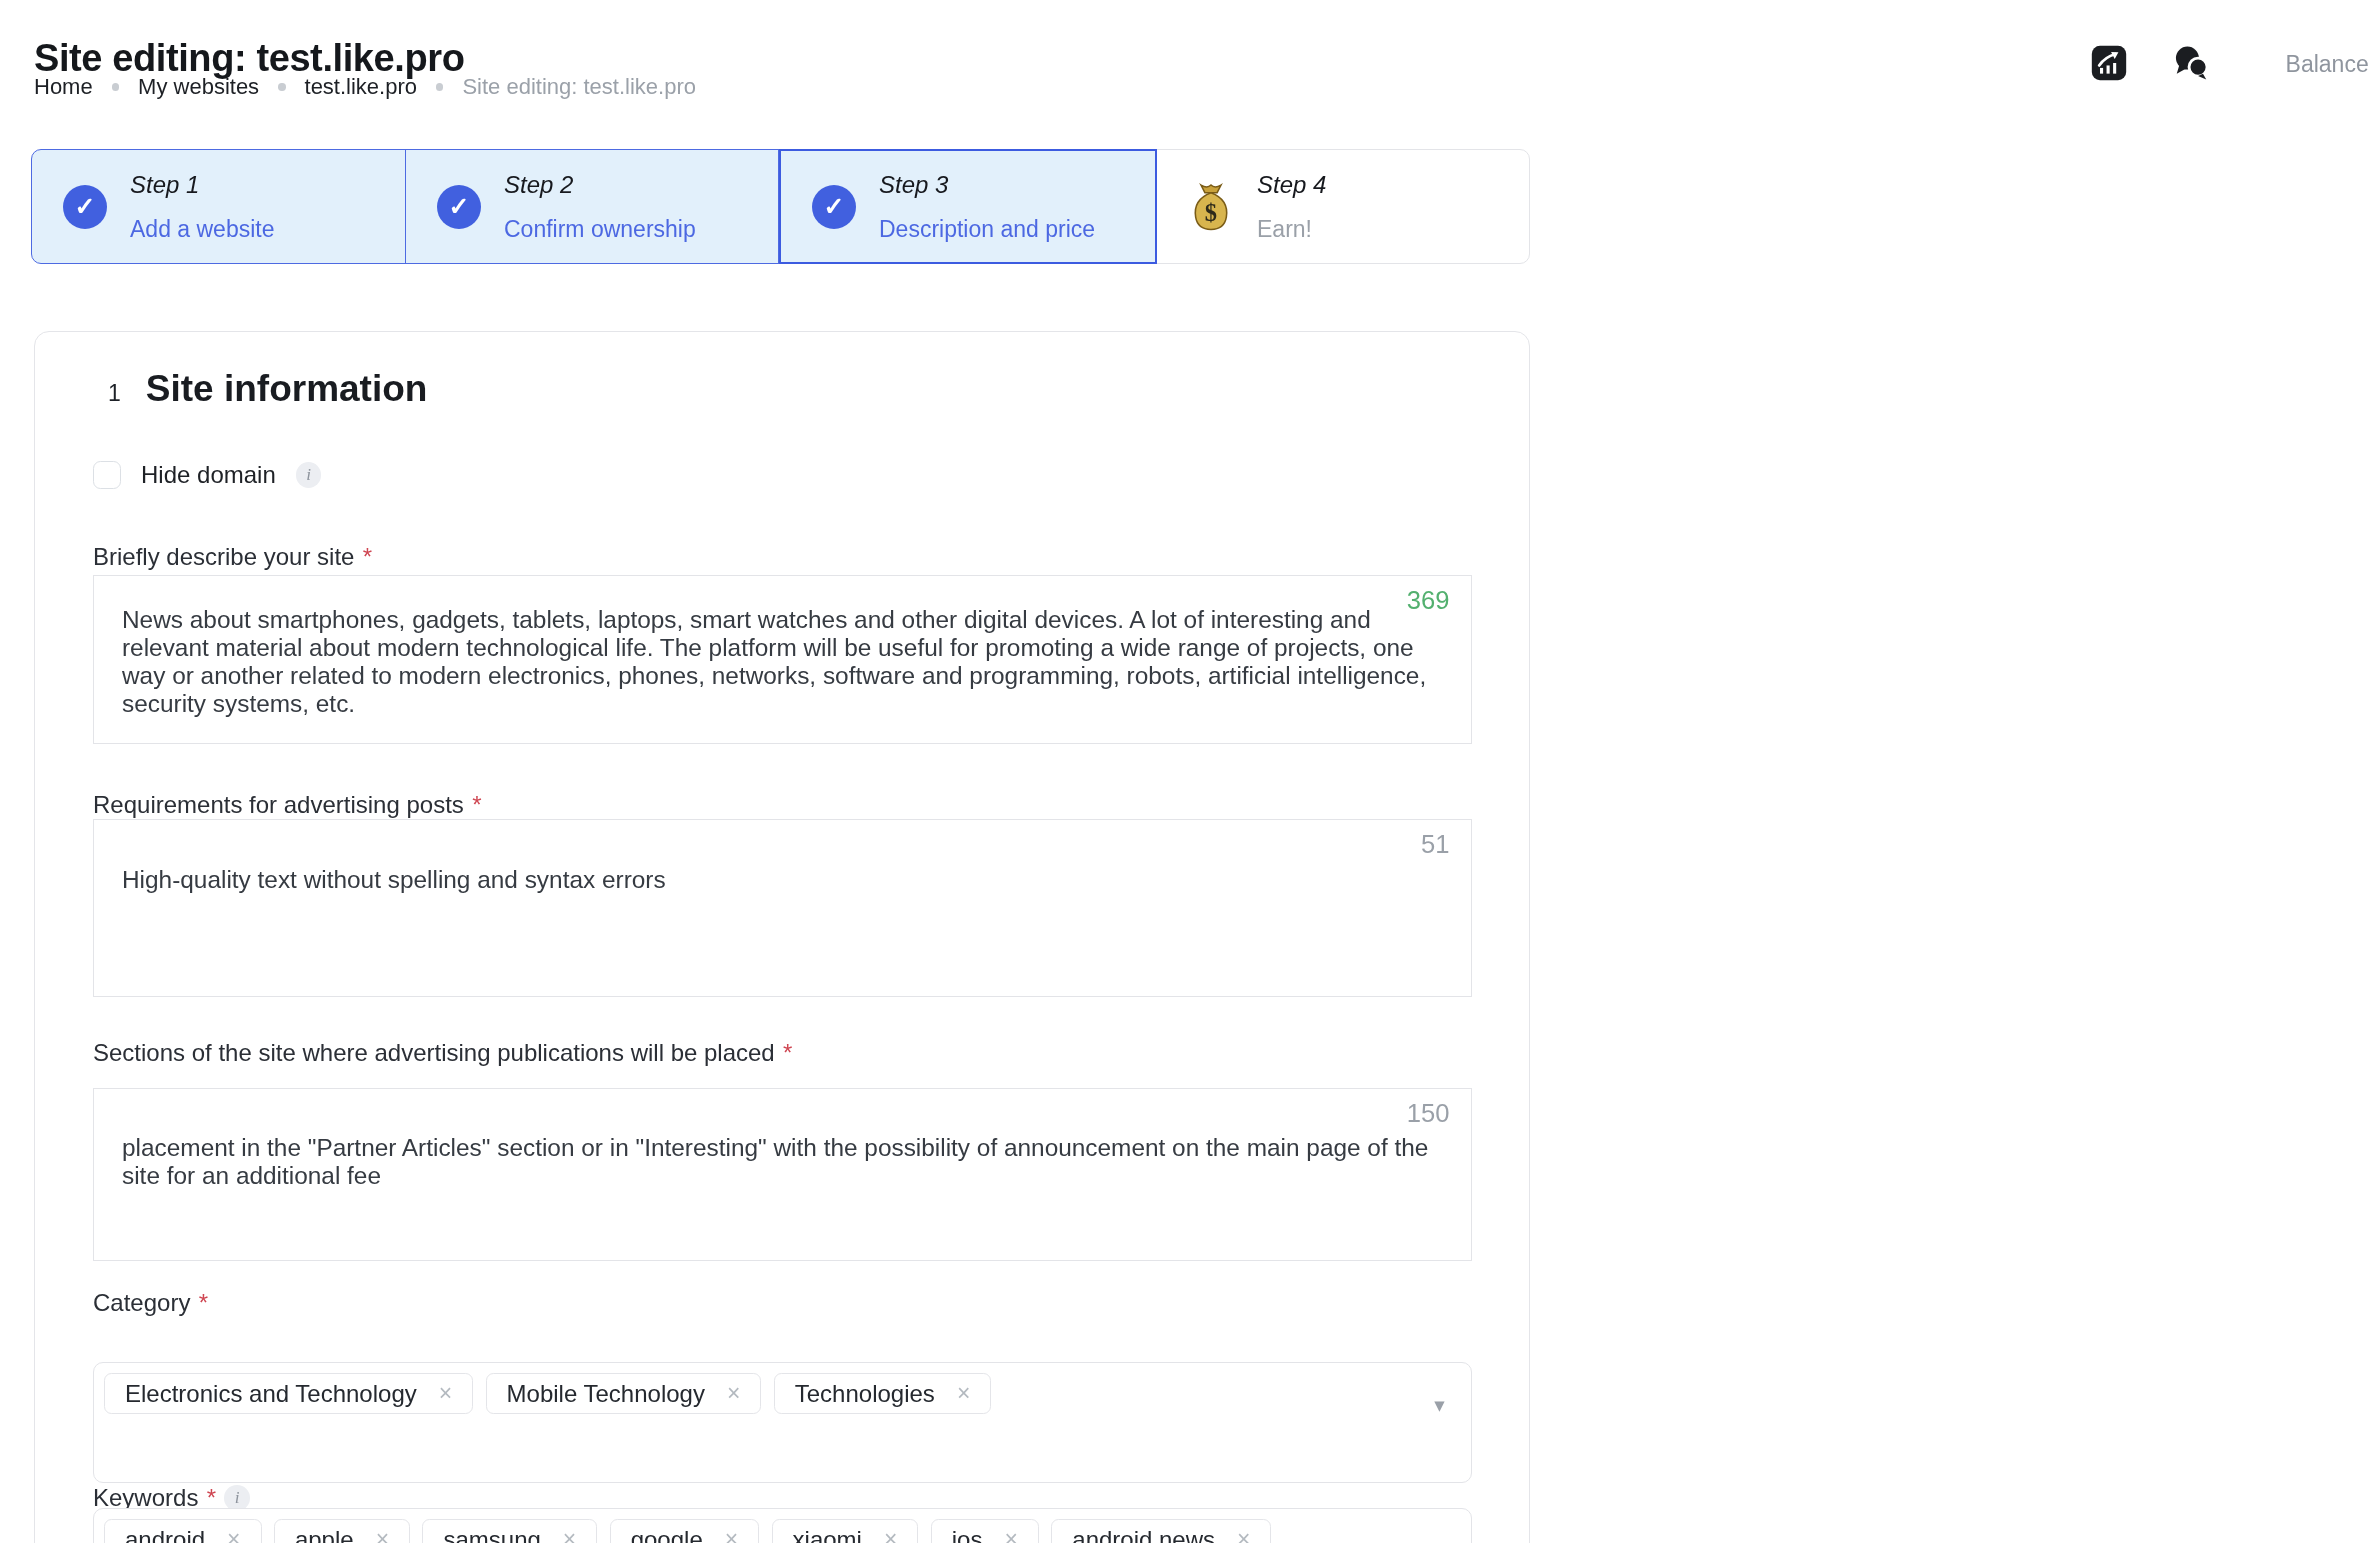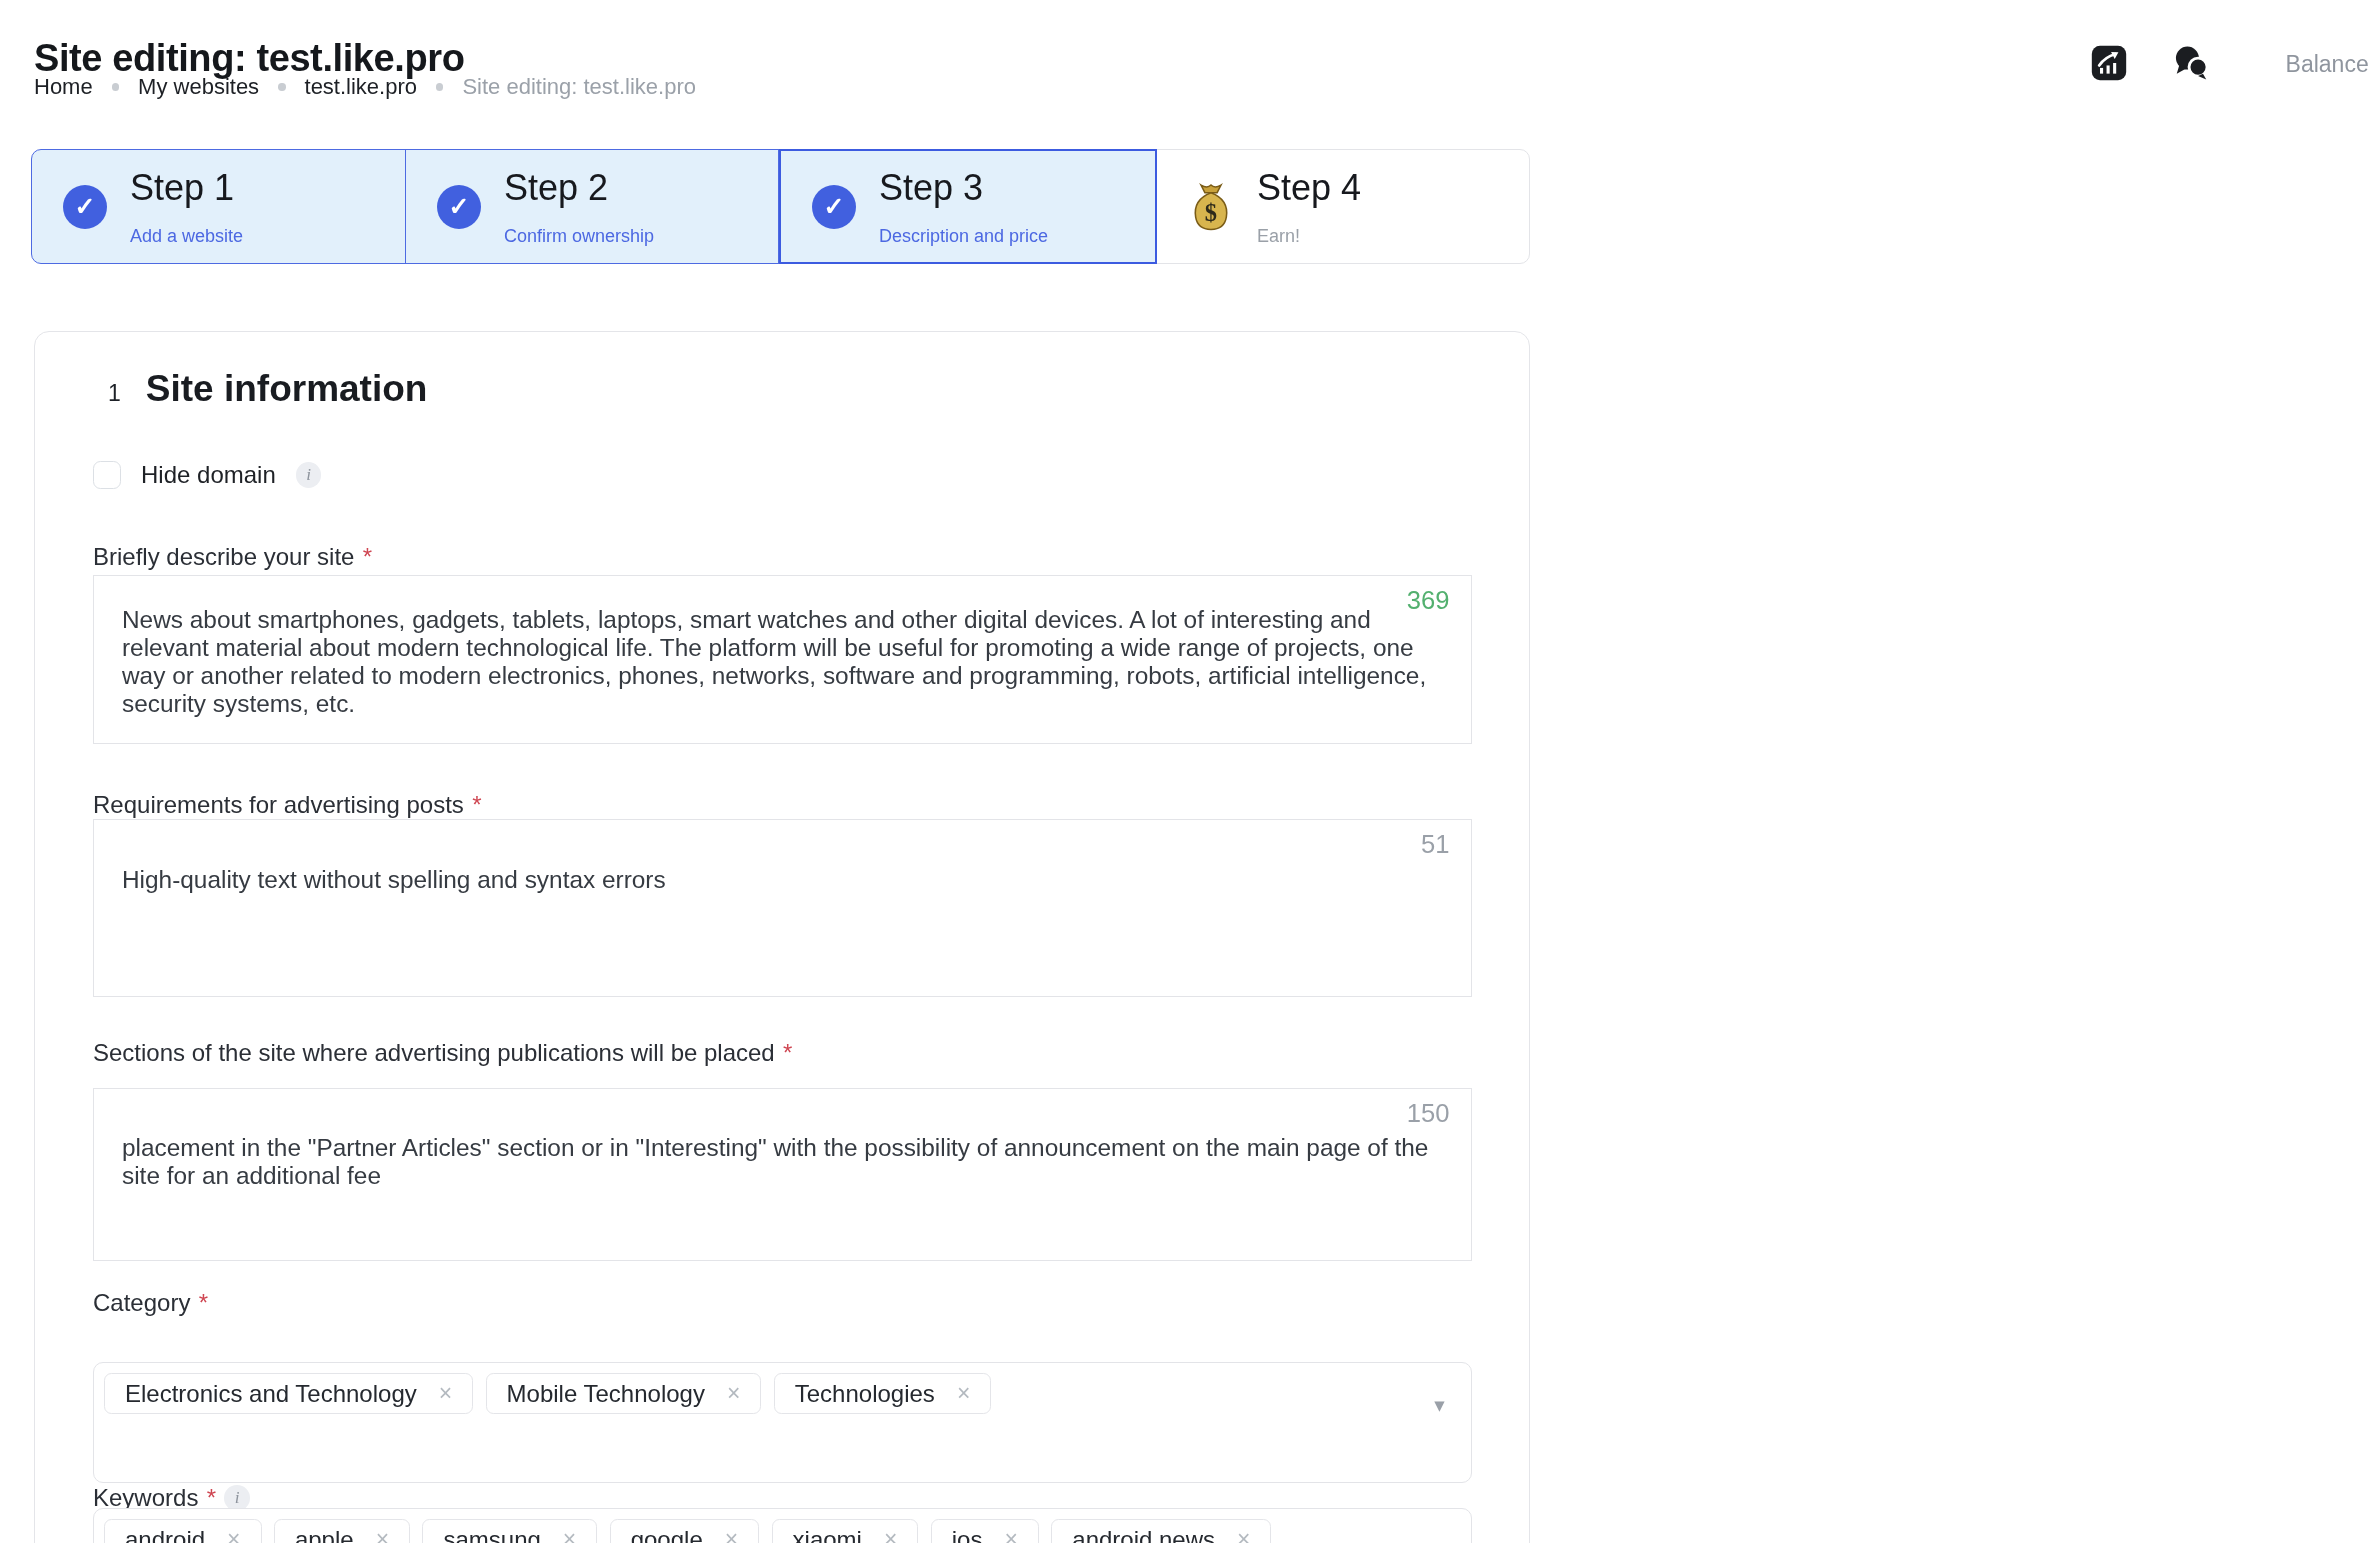--- a/index.html
+++ b/index.html
@@ -20,22 +20,22 @@
   
   .wizard{position:absolute;left:31px;top:149px;width:1499px;height:115px;}
   .step{position:absolute;top:0;height:115px;box-sizing:border-box;display:flex;align-items:center;
         padding-left:31px;gap:23px;background:#e2f0fb;border:0.8px solid #4d6ae2;cursor:pointer;}
   .step1{left:0;width:375px;border-radius:10px 0 0 10px;}
   .step2{left:374px;width:374px;}
   .step3{left:748px;width:378px;border:2.5px solid #3c5be0;z-index:2;}
   .step4{left:1125px;width:374px;background:#fff;border:0.8px solid #e3e4e8;border-radius:0 10px 10px 0;}
   .check-circle{width:44px;height:44px;border-radius:50%;background:#4160df;color:#fff;
         display:flex;align-items:center;justify-content:center;font-size:25px;font-weight:700;flex:0 0 auto;}
-  .step-title{font-size:36px;color:#17191e;}
-  .step-sub{font-size:18px;color:#4c68e2;margin-top:17px;}
+  .step-title{font-size:24px;color:#17191e;font-style:italic;}
+  .step-sub{font-size:23px;color:#4c68e2;margin-top:17px;}
   .step4 .step-sub{color:#9aa0a8;}
   
   .card{position:absolute;left:34px;top:331px;width:1496px;height:1256px;background:#fff;
         border:0.8px solid #e4e5e9;border-radius:15px;box-sizing:border-box;}
   .section-head{position:absolute;left:73px;top:36px;display:flex;align-items:flex-start;}
   .section-num{font-size:23px;color:#1d2127;margin-top:11.6px;}
   .section-title{font-size:37px;font-weight:700;color:#191c21;margin:0 0 0 25px;}
   .hide-domain{position:absolute;left:58px;top:129px;display:flex;align-items:center;gap:20px;}
   .checkbox{width:28px;height:28px;box-sizing:border-box;border:1.7px solid #dce0e5;border-radius:7.4px;background:#fff;cursor:pointer;}
   .hd-label{font-size:24px;color:#1e2126;}

